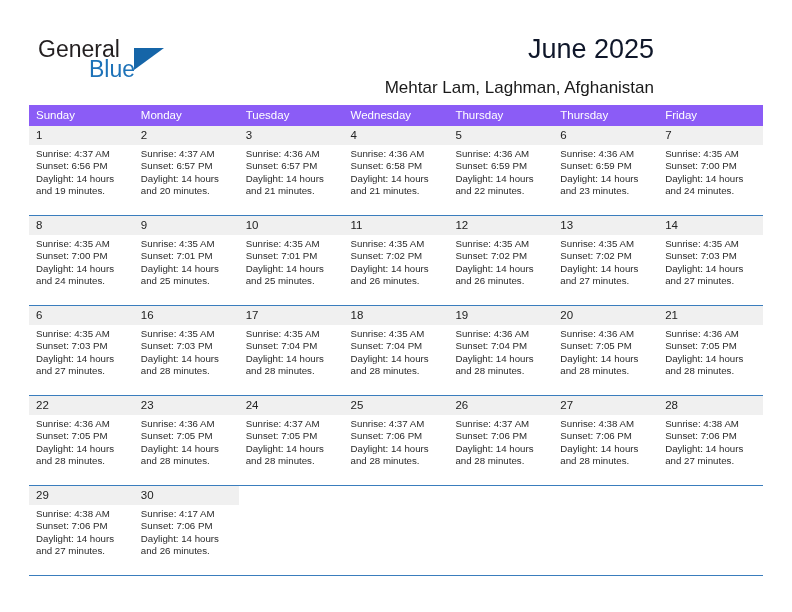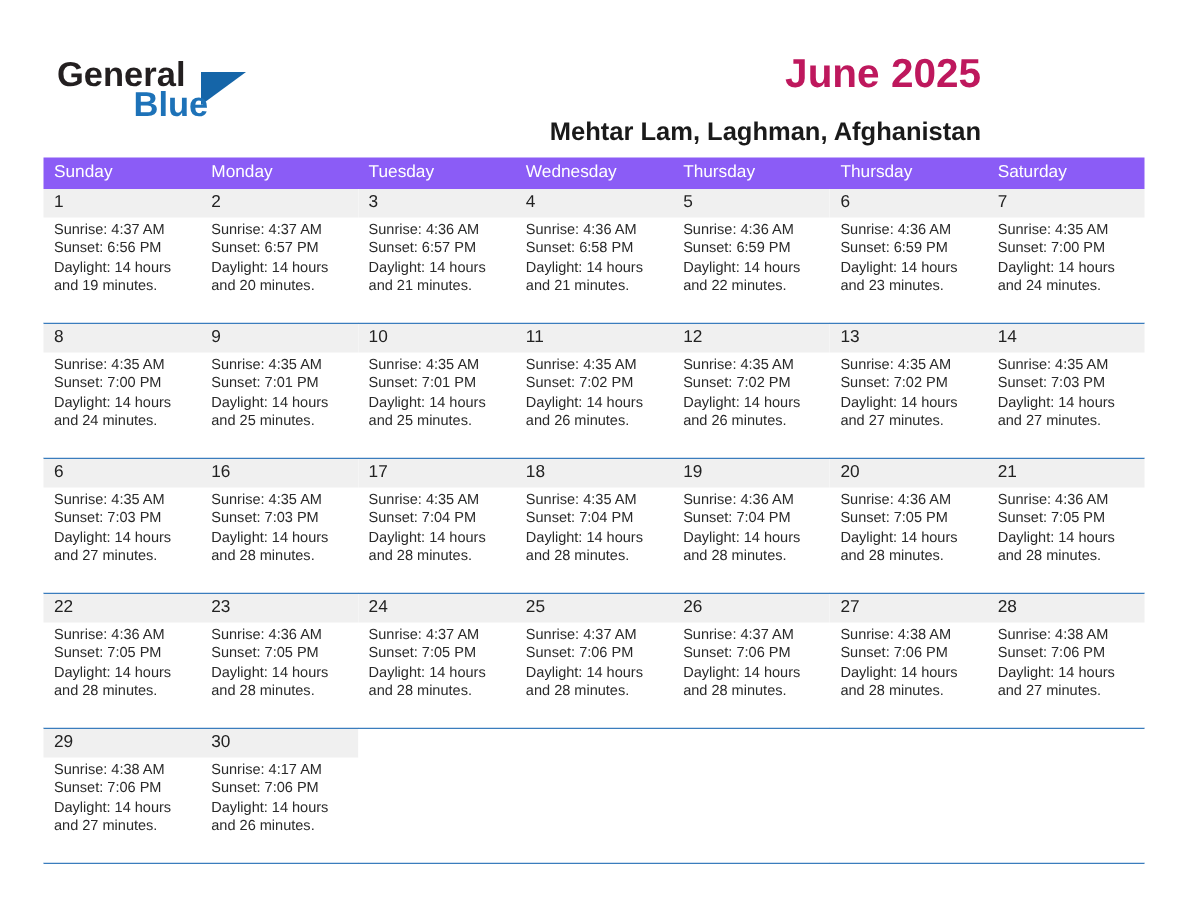--- a/index.html
+++ b/index.html
@@ -21,21 +21,20 @@
     box-sizing: border-box;
   }
 
   
   .header {
     position: absolute;
     left: 0;
     top: 0;
     width: 692px;
     height: 104px;
-    font-weight: bold;
   }
   .logo {
     position: absolute;
     left: 38px;
     top: 36px;
     width: 180px;
     height: 50px;
   }
   .logo-general {
     position: absolute;
@@ -62,21 +61,21 @@
     height: 0;
     border-left: 30px solid #1565a8;
     border-bottom: 22px solid transparent;
   }
 
   .title {
     position: absolute;
     right: 38px;
     top: 34px;
     font-size: 27px;
-    color: #be185d;
+    color: #0f172a;
     font-family: "Liberation Sans", sans-serif;
     white-space: nowrap;
   }
   .subtitle {
     position: absolute;
     right: 38px;
     top: 78px;
     font-size: 17px;
     color: #1a1a1a;
     font-family: "Liberation Sans", sans-serif;
@@ -166,21 +165,21 @@
   </div>
 
   <div class="calendar">
     <div class="weekdays" id="weekday-row">
         <div class="weekday">Sunday</div>
         <div class="weekday">Monday</div>
         <div class="weekday">Tuesday</div>
         <div class="weekday">Wednesday</div>
         <div class="weekday">Thursday</div>
         <div class="weekday">Thursday</div>
-        <div class="weekday">Saturday</div>
+        <div class="weekday">Friday</div>
       </div>
     <div id="weeks-container">
         <div class="week">
           <div class="daycell">
             <div class="datenum">1</div>
             <div class="lines">
               <div>Sunrise: 4:37 AM</div>
               <div>Sunset: 6:56 PM</div>
               <div>Daylight: 14 hours</div>
               <div>and 19 minutes.</div>

